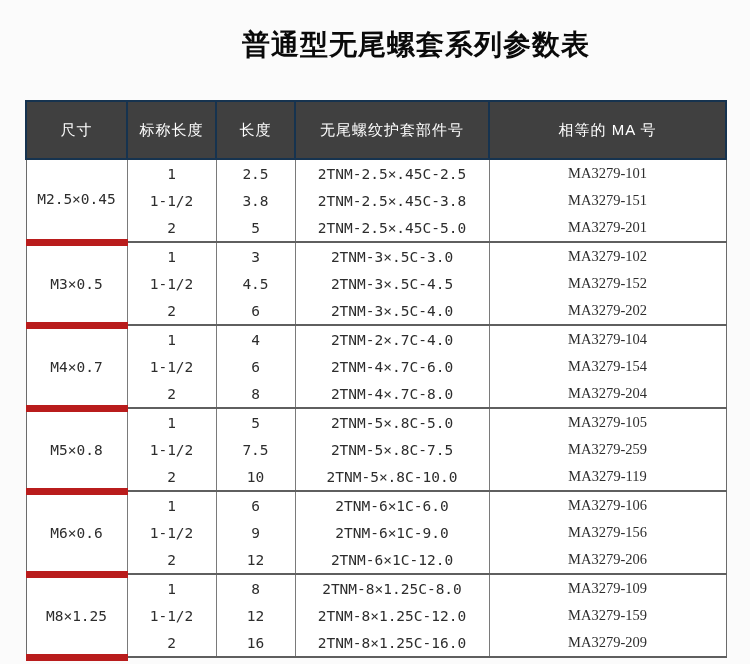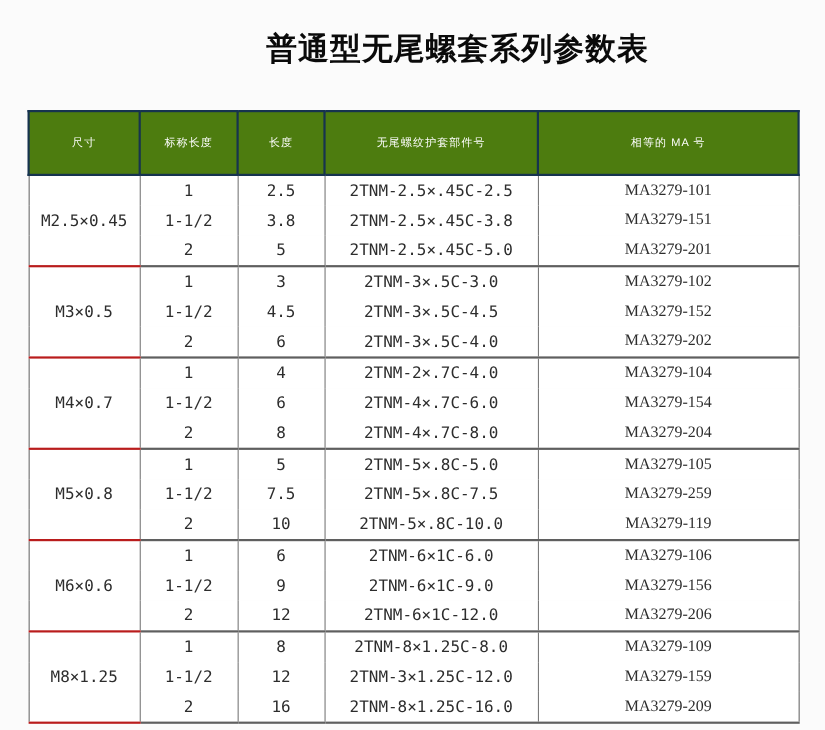--- a/index.html
+++ b/index.html
@@ -18,41 +18,41 @@
   }
   table.params {
     border-collapse:collapse;
     table-layout:fixed;
     width:700px;
     margin:36px 0 0 25px;
     border:1px solid #6b6b6b;
   }
   col.c1{width:101px} col.c2{width:89px} col.c3{width:79px} col.c4{width:194px} col.c5{width:237px}
   thead th {
-    background:#4d7c0f;
+    background:#404040;
     color:#ffffff;
-    font-size:10px;
+    font-size:15px;
     font-weight:normal;
     letter-spacing:1px;
     height:54px;
     border:2px solid #16334f;
   }
   tbody td {
     background:#ffffff;
     color:#2d2d2d;
     text-align:center;
     vertical-align:middle;
     height:27px;
     font-size:14.5px;
     font-family:"DejaVu Sans Mono","Liberation Sans",monospace;
     border-right:1px solid #7a7a7a;
     padding:0;
   }
   tbody td:last-child { border-right:none;font-family:Liberation Serif, serif; }
-  tbody td.size-cell { border-bottom:2px solid #b91c1c; }
+  tbody td.size-cell { border-bottom:7px solid #b91c1c; }
   tbody tr.group-end td { border-bottom:2px solid #5f5f5f; }
 </style>
 </head>
 <body>
 
 <h1 class="title">普通型无尾螺套系列参数表</h1>
 
 <table class="params">
   <colgroup>
     <col class="c1">
@@ -175,21 +175,21 @@
     <tr>
       <td class="size-cell" rowspan="3">M8×1.25</td>
       <td>1</td>
       <td>8</td>
       <td>2TNM-8×1.25C-8.0</td>
       <td>MA3279-109</td>
     </tr>
     <tr>
       <td>1-1/2</td>
       <td>12</td>
-      <td>2TNM-3×1.25C-12.0</td>
+      <td>2TNM-8×1.25C-12.0</td>
       <td>MA3279-159</td>
     </tr>
     <tr class="group-end">
       <td>2</td>
       <td>16</td>
       <td>2TNM-8×1.25C-16.0</td>
       <td>MA3279-209</td>
     </tr>
   </tbody>
 </table>

